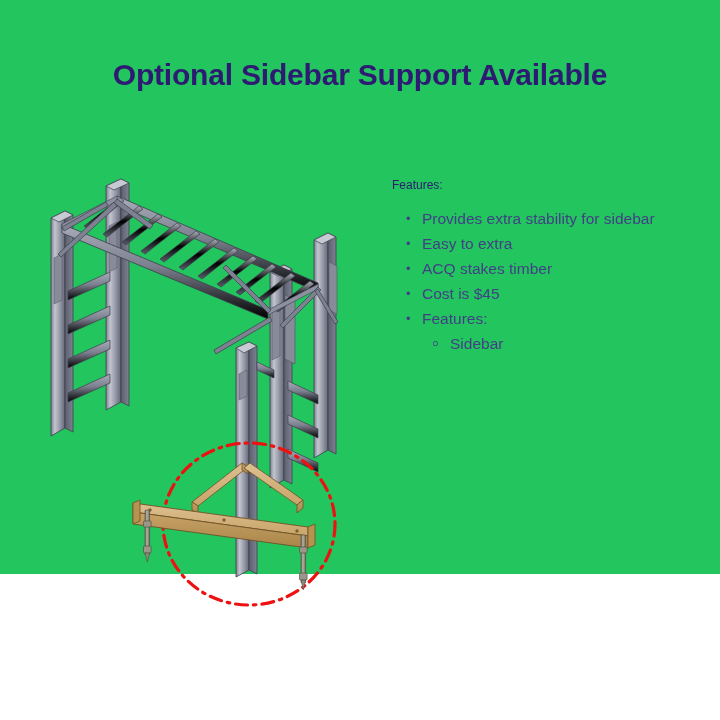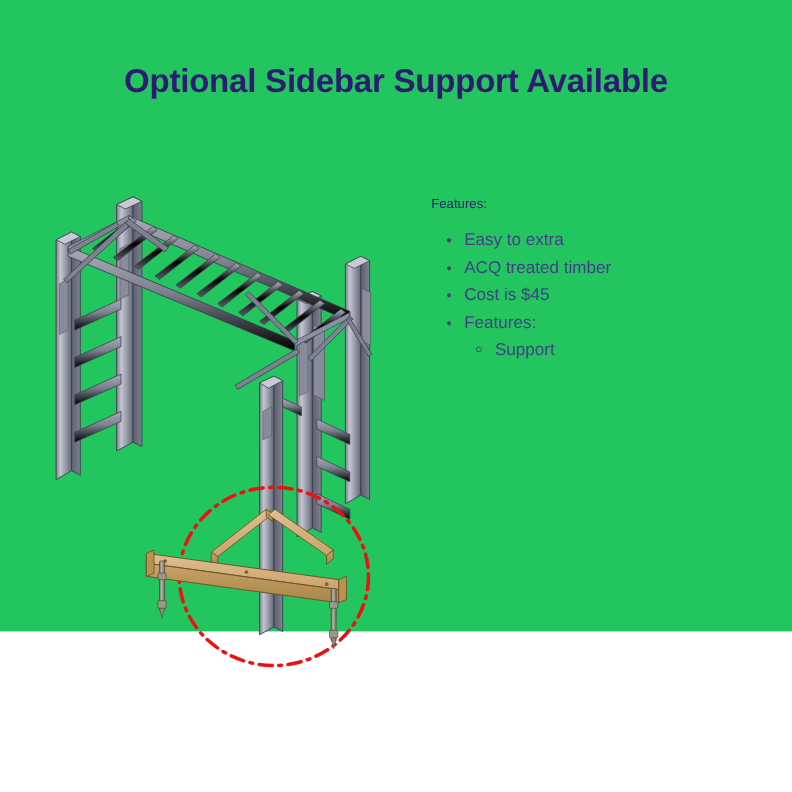--- a/index.html
+++ b/index.html
@@ -273,42 +273,43 @@
       </g>
     </svg>
   </div>
 
   <div id="features-panel">
     <div id="features-heading">Features:</div>
 
     <ul class="feature-list">
       <li class="feature-item">
         <span class="bullet-marker">•</span>
+        <span>Provides extra stability for sidebar</span>
       </li>
       <li class="feature-item">
         <span class="bullet-marker">•</span>
         <span>Easy to extra</span>
       </li>
       <li class="feature-item">
         <span class="bullet-marker">•</span>
-        <span>ACQ treated timber</span>
+        <span>ACQ stakes timber</span>
       </li>
       <li class="feature-item">
         <span class="bullet-marker">•</span>
         <span>Cost is $45</span>
       </li>
       <li class="feature-item">
         <span class="bullet-marker">•</span>
         <span>Features:</span>
         <ul class="sub-list">
           <li class="sub-item">
             <span class="sub-bullet-marker">○</span>
           </li>
           <li class="sub-item">
             <span class="sub-bullet-marker">○</span>
-            <span>Support</span>
+            <span>Sidebar</span>
           </li>
         </ul>
       </li>
     </ul>
   </div>
 
 </div>
 
 </body></html>

